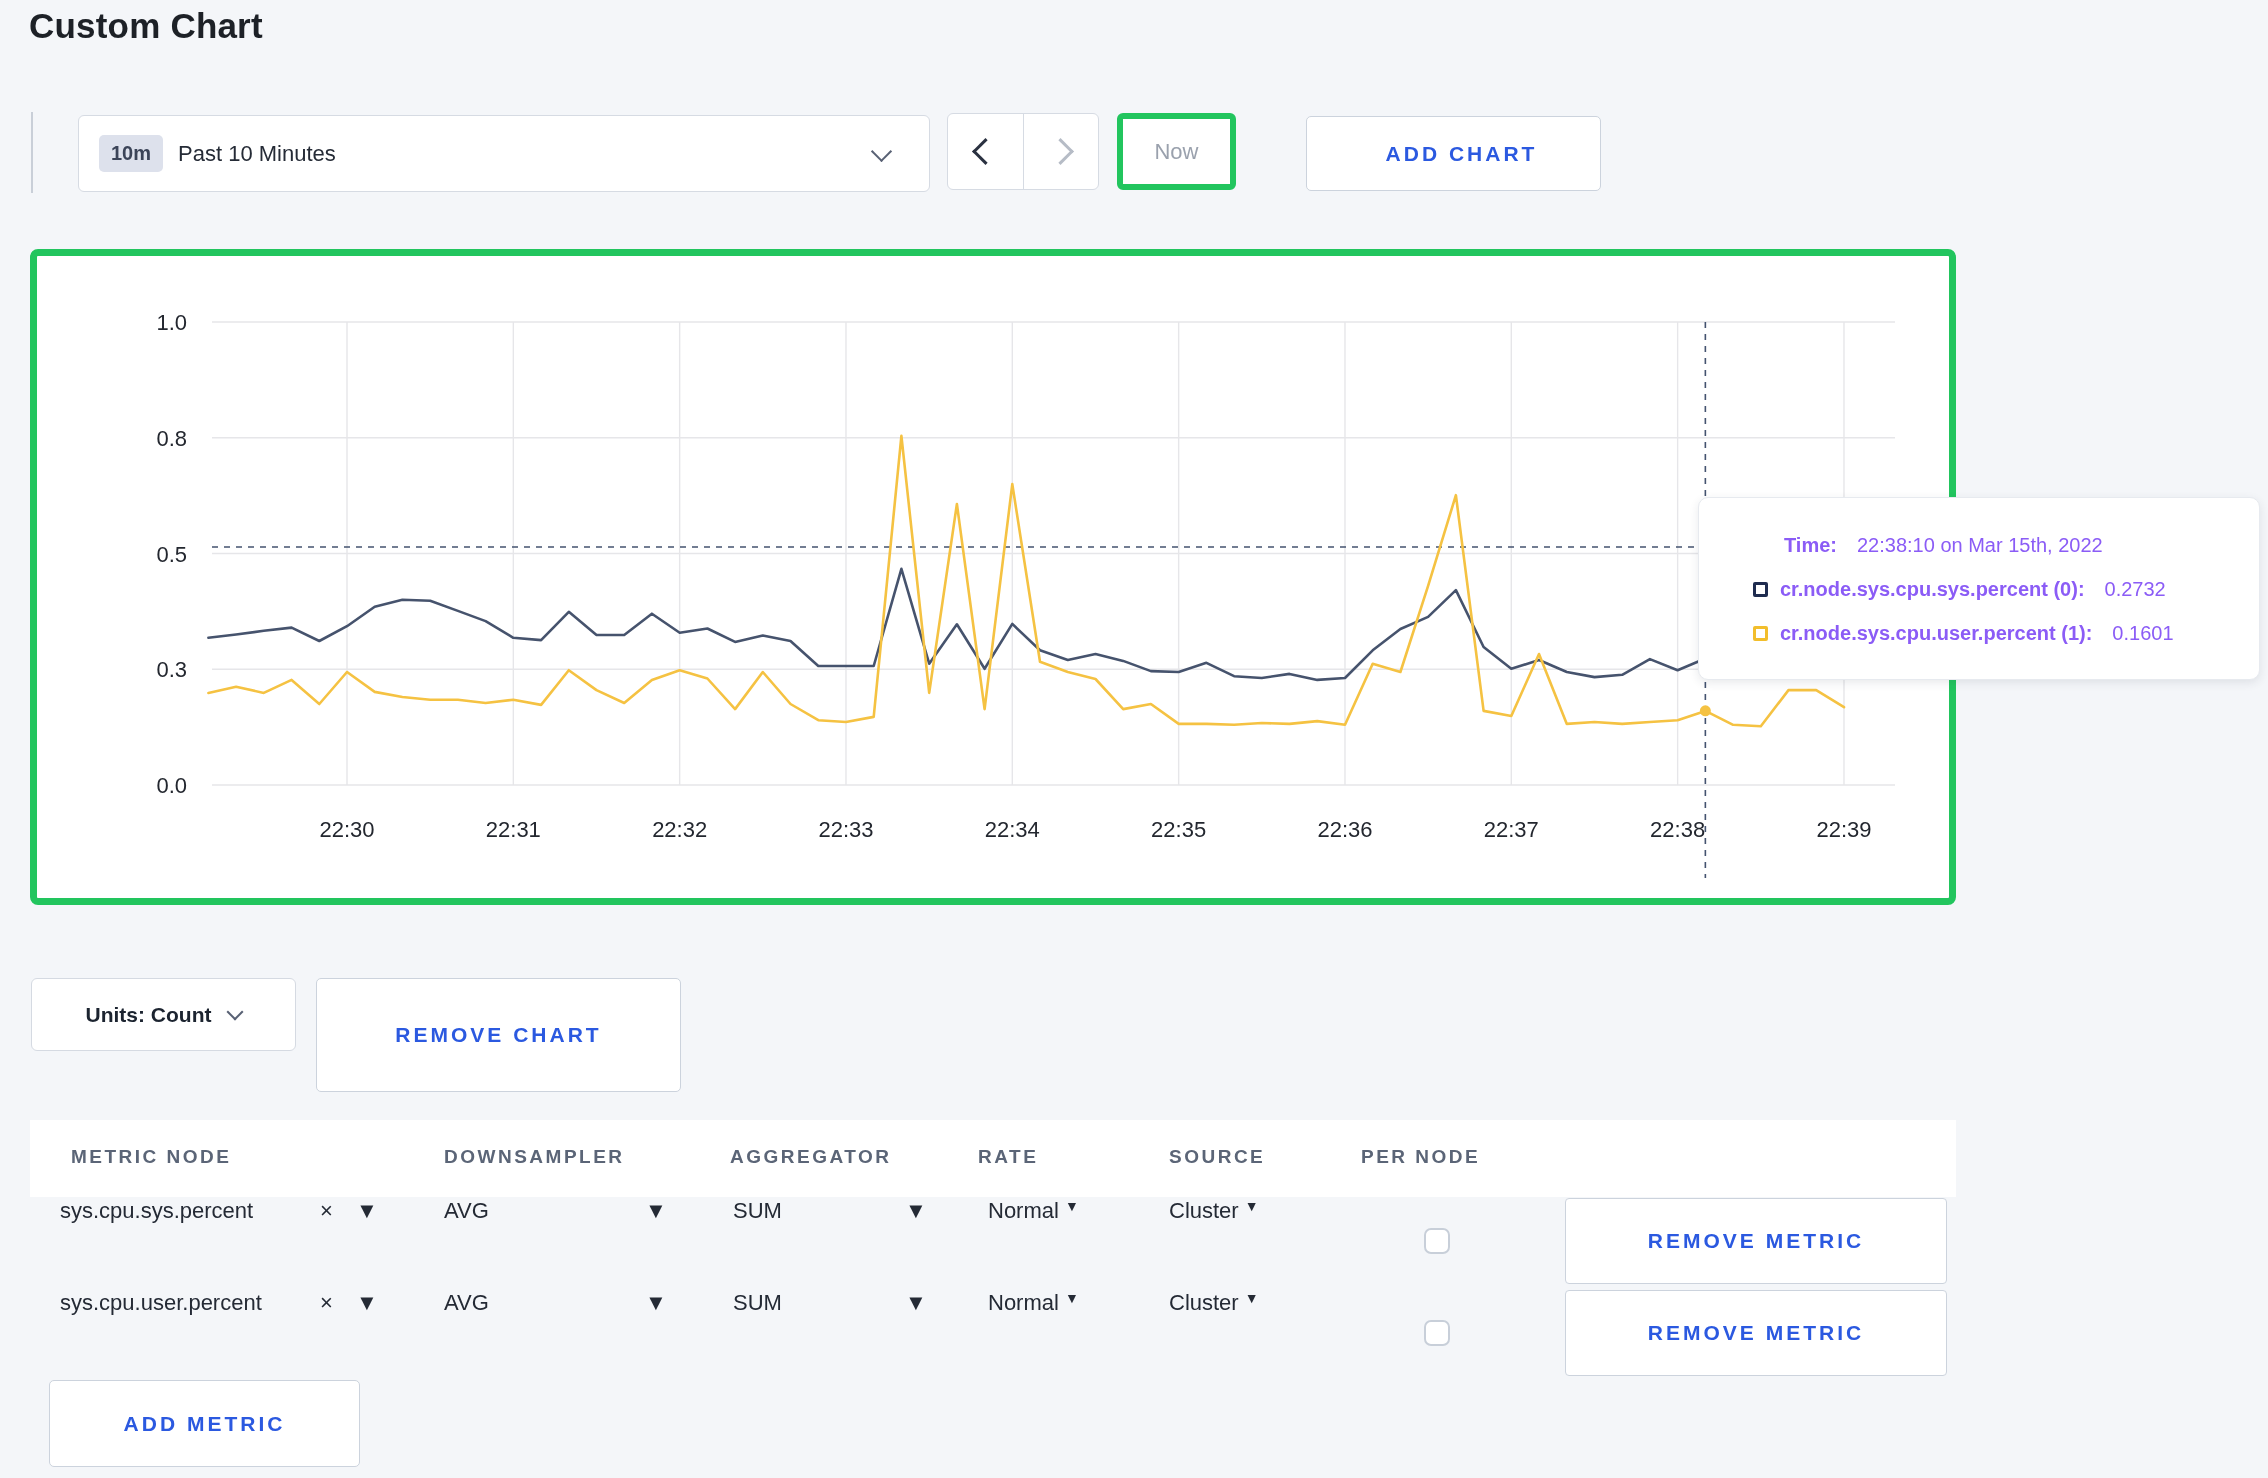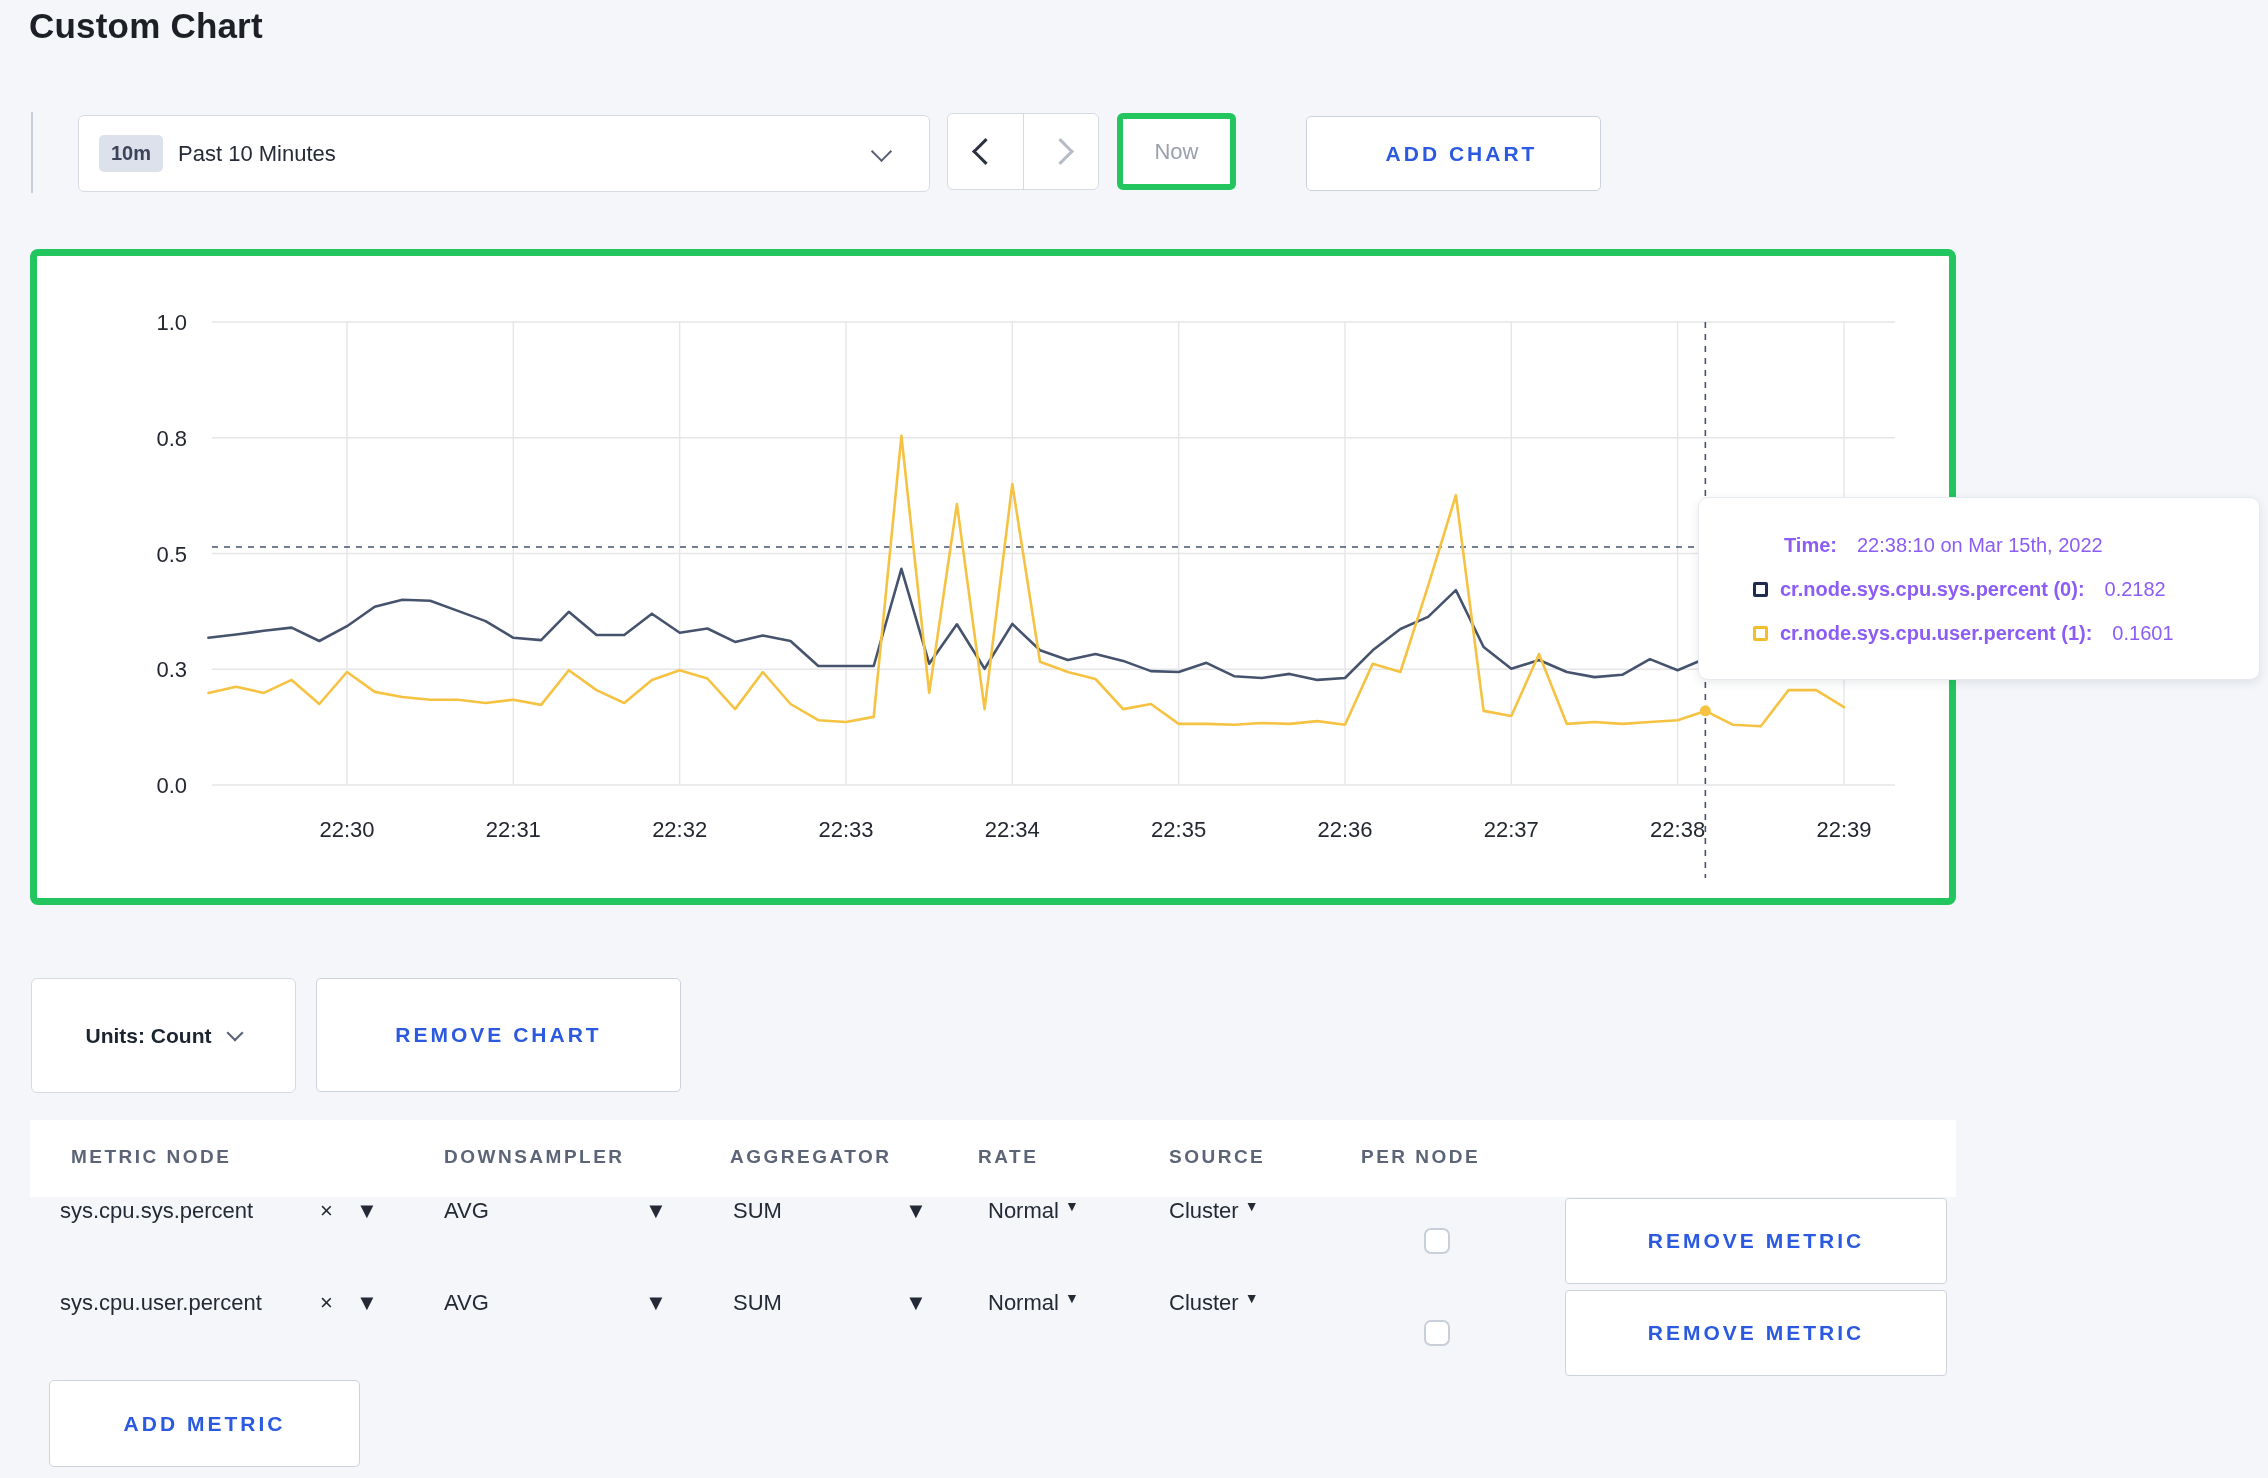--- a/index.html
+++ b/index.html
@@ -43,21 +43,21 @@
            color:#8b5cf6;font-size:20px;box-sizing:border-box;padding-top:36px;}
   #tooltip .trow{display:flex;align-items:center;margin:0 0 21px 54px;}
   #tooltip .time-row{margin-left:85px;}
   #tooltip .tlabel{font-weight:bold;}
   #tooltip .tvalue{margin-left:20px;font-weight:normal;}
   #tooltip .swatch{width:15px;height:15px;border-radius:2px;background:#fff;margin-right:12px;
                    box-sizing:border-box;flex:0 0 auto;}
   #tooltip .swatch.s0{border:3px solid #1f2c4f;}
   #tooltip .swatch.s1{border:3px solid #f2be2c;}
   
-  #units-btn{left:31px;top:978px;width:265px;height:115px;background:#fff;border:1px solid #d5dae2;
+  #units-btn{left:31px;top:978px;width:265px;height:73px;background:#fff;border:1px solid #d5dae2;
              border-radius:6px;display:flex;align-items:center;justify-content:center;
              cursor:pointer;box-sizing:border-box;}
   #units-btn .u-label{font-size:21px;font-weight:bold;color:#1c2430;margin-right:18px;}
   #units-btn .chev-down{width:10px;height:10px;margin-top:-6px;}
   #remove-chart{left:316px;top:978px;width:365px;height:114px;}
   
   #table-head{left:30px;top:1120px;width:1926px;height:77px;background:#fff;}
   #table-head .th{position:absolute;top:26px;font-size:19px;font-weight:bold;letter-spacing:2.5px;
                   color:#5b6577;}
   .mrow{left:0;width:2268px;height:86px;}
@@ -134,21 +134,21 @@
 </div>
 
 <div class="abs" id="tooltip">
   <div class="trow time-row">
     <span class="tlabel">Time:</span>
     <span class="tvalue">22:38:10 on Mar 15th, 2022</span>
   </div>
   <div class="trow">
     <span class="swatch s0"></span>
     <span class="tlabel">cr.node.sys.cpu.sys.percent (0):</span>
-    <span class="tvalue">0.2182</span>
+    <span class="tvalue">0.2732</span>
   </div>
   <div class="trow">
     <span class="swatch s1"></span>
     <span class="tlabel">cr.node.sys.cpu.user.percent (1):</span>
     <span class="tvalue">0.1601</span>
   </div>
 </div>
 
 <div class="abs" id="units-btn">
   <span class="u-label">Units: Count</span>

